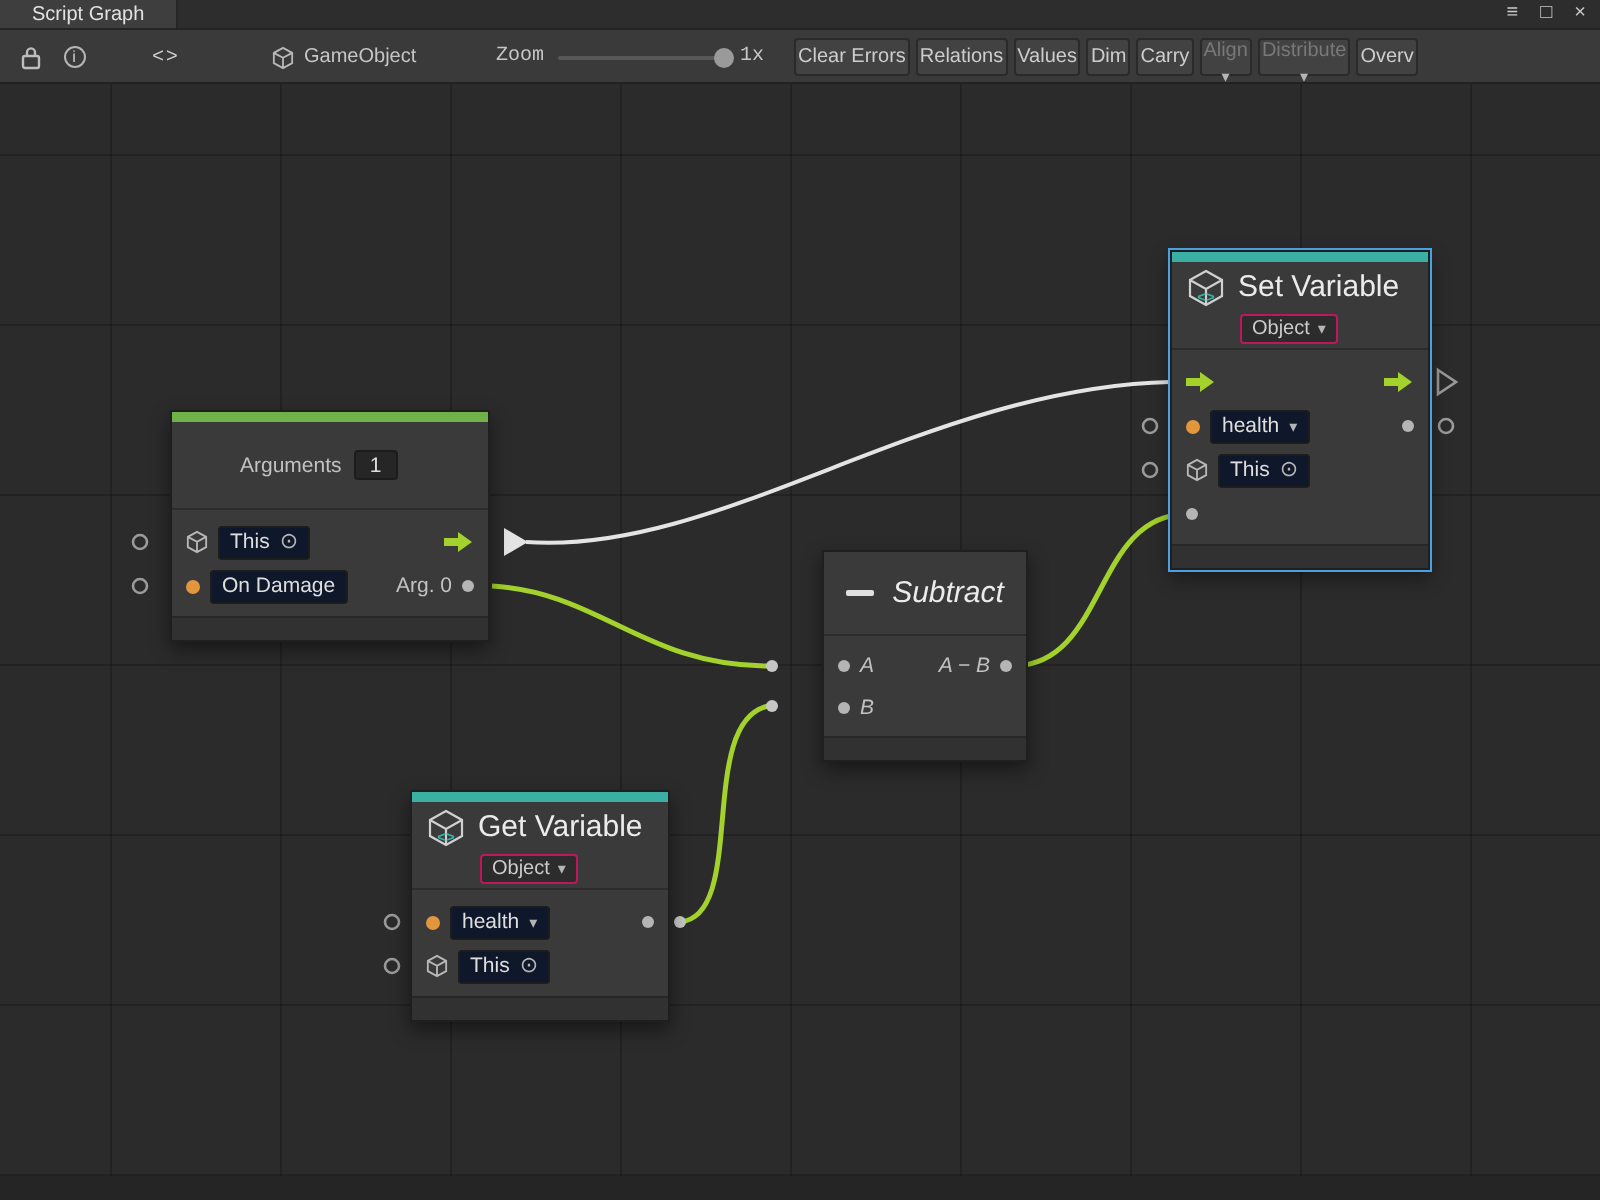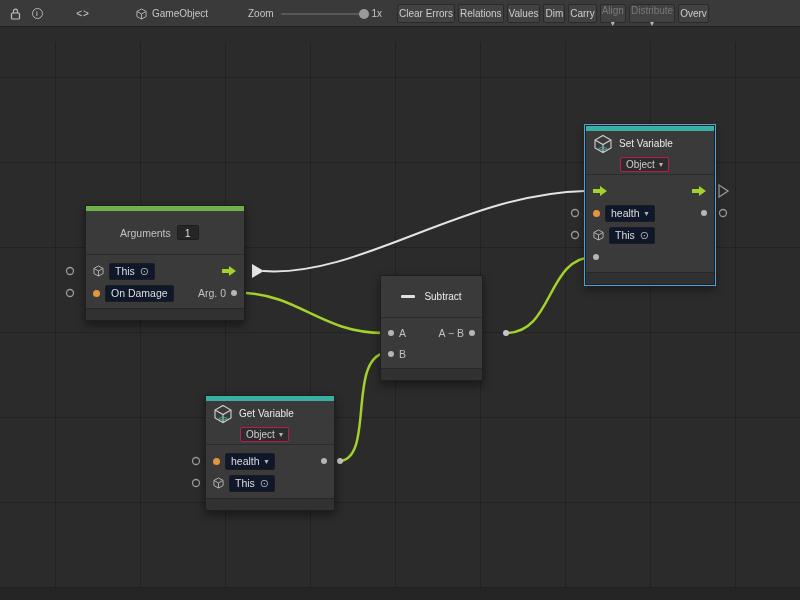--- a/index.html
+++ b/index.html
@@ -15,21 +15,21 @@
 
   
   .toolbar { position:relative; height:27px; background:#3a3a3a; border-bottom:1px solid #222; font-size:10px; color:#c6c6c6; }
   .toolbar > * { position:absolute; top:0; height:27px; display:flex; align-items:center; }
   .ticon { justify-content:center; }
   .lock { left:6px; width:18px; }
   .info { left:28px; width:18px; }
   .circle-i { width:11px; height:11px; border:1px solid #b5b5b5; border-radius:50%; font-size:8px; display:flex; align-items:center; justify-content:center; color:#cfcfcf; }
   .codeic { left:72px; width:22px; color:#cfcfcf; letter-spacing:1px; font-size:10px; }
   .go-group { left:136px; gap:5px; }
-  .zoom-group { left:248px; gap:7px; }
+  .zoom-group { left:248px; gap:7px;font-family:Liberation Mono, monospace; }
   .zoom-track { position:relative; width:84px; height:2px; background:#585858; border-radius:1px; }
   .zoom-knob { position:absolute; right:-4px; top:-4px; width:10px; height:10px; border-radius:50%; background:#9a9a9a; }
   .btn-group { left:397px; top:4px; height:19px; display:flex; gap:3px; white-space:nowrap; }
   .tbtn { height:19px; display:flex; align-items:center; gap:3px; padding:0 1px; background:#424242; border:1px solid #2a2a2a; border-radius:2px; color:#cdcdcd; }
   .tbtn.disabled { color:#787878;flex-direction:column; }
 
   
   .canvas { position:absolute; top:42px; left:0; width:800px; height:558px;
     background-color:#2b2b2b;
     background-image:
@@ -43,21 +43,21 @@
   
   .node { position:absolute; background:#3a3a3a; border:1px solid #1f1f1f; box-shadow:0 4px 9px rgba(0,0,0,0.45); color:#d8d8d8; }
   .node.selected { box-shadow:0 0 0 1px #4aa0e0, 0 4px 9px rgba(0,0,0,0.45); }
   .strip { height:5px; }
   .strip.green { background:#6fb24a; }
   .strip.teal { background:#3ab0a5; }
   .n-head { height:44px; padding:5px 7px; border-bottom:1px solid #2c2c2c; display:flex; flex-direction:column; justify-content:center; gap:3px; }
   .n-head.single { height:42px; flex-direction:row; align-items:center; gap:9px; }
   .head-row { display:flex; align-items:center; gap:6px; }
   .head-row.indent { margin-left:27px; }
-  .n-title { font-size:10px; color:#ebebeb; }
+  .n-title { font-size:15px; color:#ebebeb; }
   .n-body { padding-top:5px; }
   .p-row { height:22px; display:flex; align-items:center; gap:5px; padding:0 7px; }
   .sub .p-row { height:21px; }
   .sub .n-body { padding-top:4px; }
   .n-foot { height:12px; background:#313131; border-top:1px solid #272727; margin-top:4px; }
   .sp { flex:1; }
 
   .fld { background:#0f172a; border:1px solid #1c1c1c; border-radius:2px; padding:1px 5px; display:flex; align-items:center; gap:5px; color:#dedede; font-size:10.5px; line-height:13px; }
   .tgt { color:#b5b5b5; font-size:11px; line-height:11px; }
   .dd { color:#b5b5b5; font-size:8px; }
@@ -68,20 +68,30 @@
   .dot.gray { width:6px; height:6px; background:#b5b5b5; }
   .small-label { font-size:10.5px; color:#c2c2c2; }
   .minus { width:14px; height:3px; background:#e0e0e0; border-radius:1px; }
   .farrow { flex:none; display:block; }
 </style>
 </head>
 <body>
 
 <div class="window">
 
+  <div class="tabbar">
+    <div class="tab">
+      <span>Script Graph</span>
+    </div>
+    <div class="window-controls">
+      <span>≡</span>
+      <span>□</span>
+      <span>×</span>
+    </div>
+  </div>
 
   <div class="toolbar">
     <span class="ticon lock">
       <svg width="11" height="12" viewBox="0 0 11 12">
         <rect x="1.5" y="5" width="8" height="6" rx="1" fill="none" stroke="#bdbdbd" stroke-width="1.2"></rect>
         <path d="M3.5 5 V3.2 A2 2 0 0 1 7.5 3.2 V5" fill="none" stroke="#bdbdbd" stroke-width="1.2"></path>
       </svg>
     </span>
     <span class="ticon info">
       <span class="circle-i">i</span>
@@ -175,21 +185,21 @@
             <span>On Damage</span>
           </span>
           <span class="sp"></span>
           <span class="small-label">Arg. 0</span>
           <span class="dot gray"></span>
         </div>
       </div>
       <div class="n-foot"></div>
     </div>
 
-    <div class="node sub" style="left:380px; top:233px; width:103px;">
+    <div class="node sub" style="left:411px; top:233px; width:103px;font-style:italic;">
       <div class="n-head single">
         <span class="minus"></span>
         <span class="n-title">Subtract</span>
       </div>
       <div class="n-body">
         <div class="p-row">
           <span class="dot gray"></span>
           <span class="small-label">A</span>
           <span class="sp"></span>
           <span class="small-label">A − B</span>

